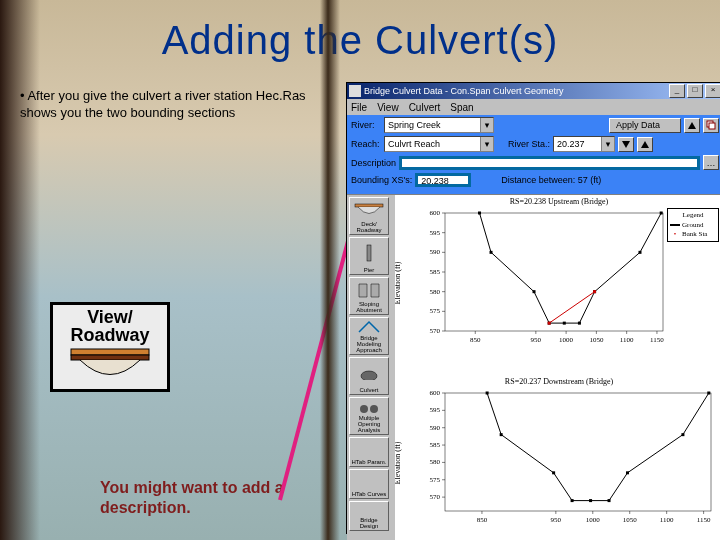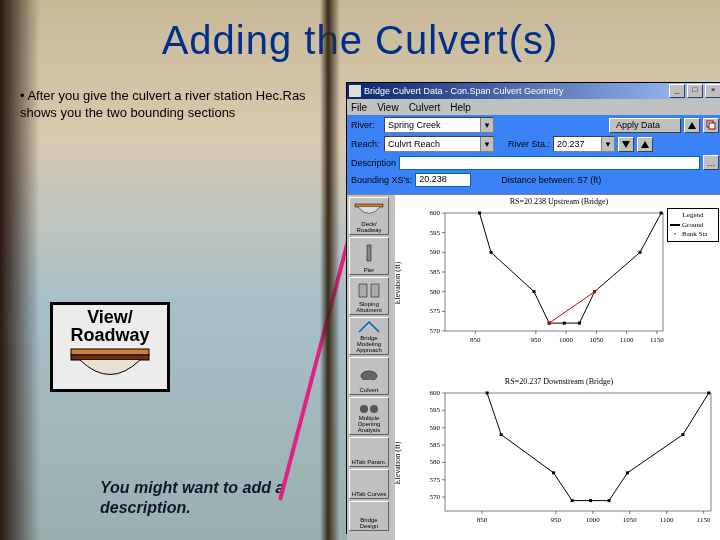--- a/index.html
+++ b/index.html
@@ -48,23 +48,22 @@
     color: #000;
     line-height: 1.3;
   }
 
   .note-text {
     position: absolute;
     top: 478px;
     left: 100px;
     width: 210px;
     font-size: 16px;
-    font-style: italic;
     font-weight: bold;
-    color: #0f172a;
+    color: #7f1d1d;
     line-height: 1.25;
   }
 
   .deck-button {
     position: absolute;
     top: 302px;
     left: 50px;
     width: 120px;
     height: 90px;
     border: 3px solid #000;
@@ -190,21 +189,21 @@
     width: 16px; height: 15px;
     background: #c0c0c0;
     border: 1px solid #fff;
     border-right-color: #404040;
     border-bottom-color: #404040;
     box-sizing: border-box;
     display:flex; align-items:center; justify-content:center;
   }
   .textbox {
     background: #fff;
-    border: 1px solid #0369a1;
+    border: 3px solid #0369a1;
     height: 14px;
     box-sizing: border-box;
     padding: 0 3px;
     font-size: 9px;
   }
 
   .main-area {
     display: flex;
     height: 358px;
     border-top: 1px solid #808080;
@@ -337,21 +336,21 @@
       <div class="win-btn">_</div>
       <div class="win-btn">□</div>
       <div class="win-btn">×</div>
     </div>
   </div>
 
   <div class="menubar">
     <span>File</span>
     <span>View</span>
     <span>Culvert</span>
-    <span>Help</span>
+    <span>Span</span>
   </div>
 
   <div class="form-area">
 
     <div class="form-row">
       <span class="label">River:</span>
       <div class="combo" style="width:110px">
         <span class="v">Spring Creek</span>
         <span class="a">▾</span>
       </div>

